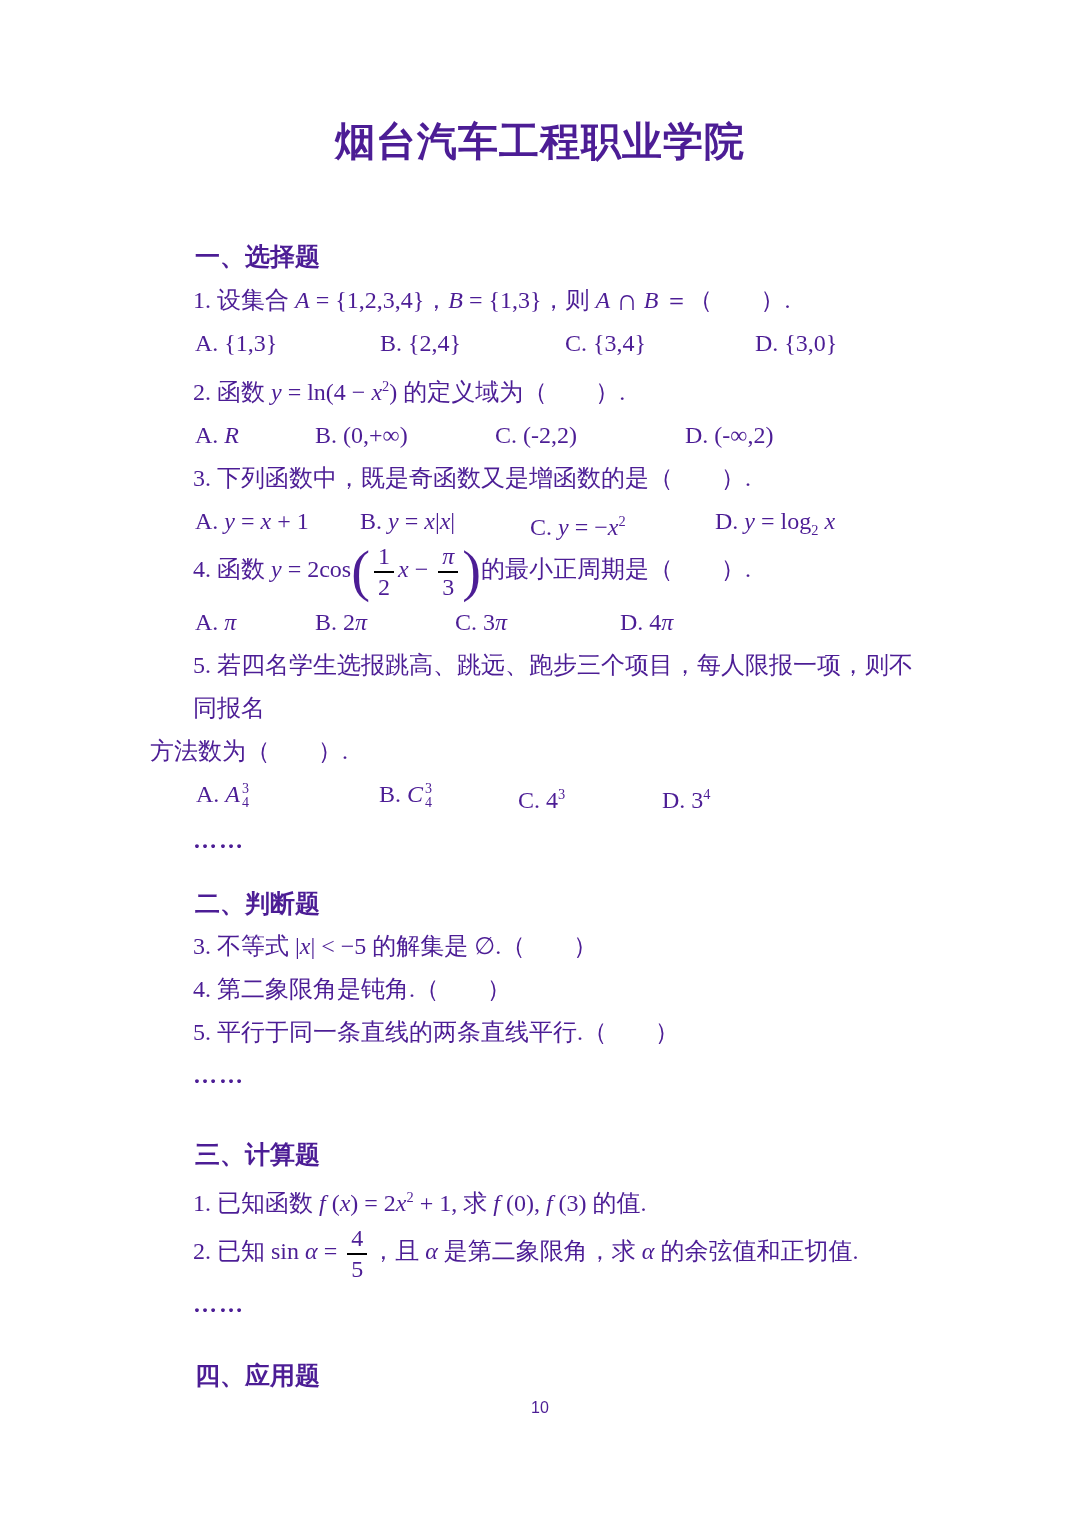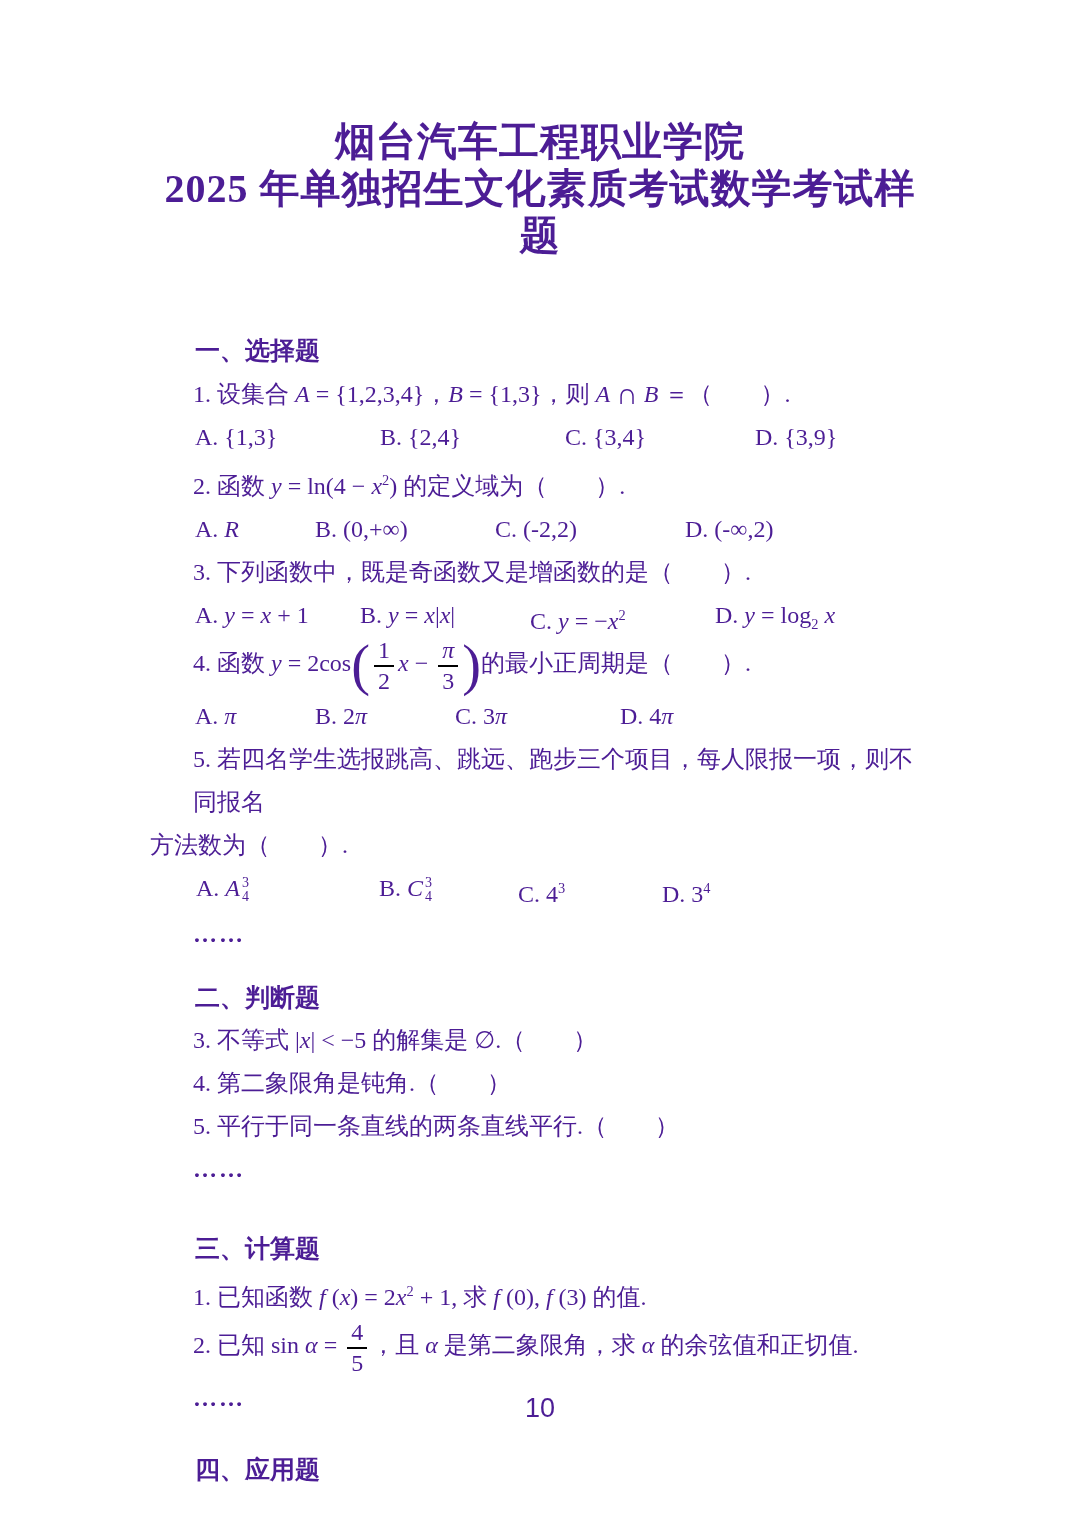--- a/index.html
+++ b/index.html
@@ -50,41 +50,40 @@
   .fr { display:inline-block; vertical-align:middle; text-align:center; margin:0 4px; line-height:1.12; }
   .fr .t { display:block; border-bottom:2px solid #000; padding:0 4px 1px 4px; }
   .fr .b { display:block; padding-top:1px; }
   .bp { display:inline-block; font-size:235%; line-height:0.85; vertical-align:middle; font-weight:300; }
   .ss { display:inline-block; vertical-align:middle; font-size:14px; line-height:14px; text-align:left; margin-left:2px; }
   .ss span { display:block; }
   .footer {
     position:absolute; top:1396px; left:0; width:100%;
     text-align:center;
     font-family:"Liberation Sans","DejaVu Sans",sans-serif;
-    font-size:27px; line-height:24px;
+    font-size:16px; line-height:24px;
   }
 </style>
 </head>
 <body>
 
 <div class="page">
 
   <div class="title">
     <div>烟台汽车工程职业学院</div>
-    <div>2025 年单独招生文化素质考试数学考试样题</div>
   </div>
 
   <div class="sec-heading h-choice">一、选择题</div>
 
   <div class="line stem">1. 设集合 <i>A</i> = {1,2,3,4}，<i>B</i> = {1,3}，则 <i>A</i> <span class="cap">∩</span> <i>B</i> ＝（　　）.</div>
   <div class="opts opts-q1">
     <span class="opt o1">A.  {1,3}</span>
     <span class="opt o2">B.  {2,4}</span>
     <span class="opt o3">C.  {3,4}</span>
-    <span class="opt o4">D.  {3,9}</span>
+    <span class="opt o4">D.  {3,0}</span>
   </div>
 
   <div class="line stem">2. 函数 <i>y</i> = ln(4 − <i>x</i><sup>2</sup>) 的定义域为（　　）.</div>
   <div class="opts opts-q2">
     <span class="opt o1">A.  <i>R</i></span>
     <span class="opt o2">B.  (0,+∞)</span>
     <span class="opt o3">C.  (-2,2)</span>
     <span class="opt o4">D.  (-∞,2)</span>
   </div>
 

